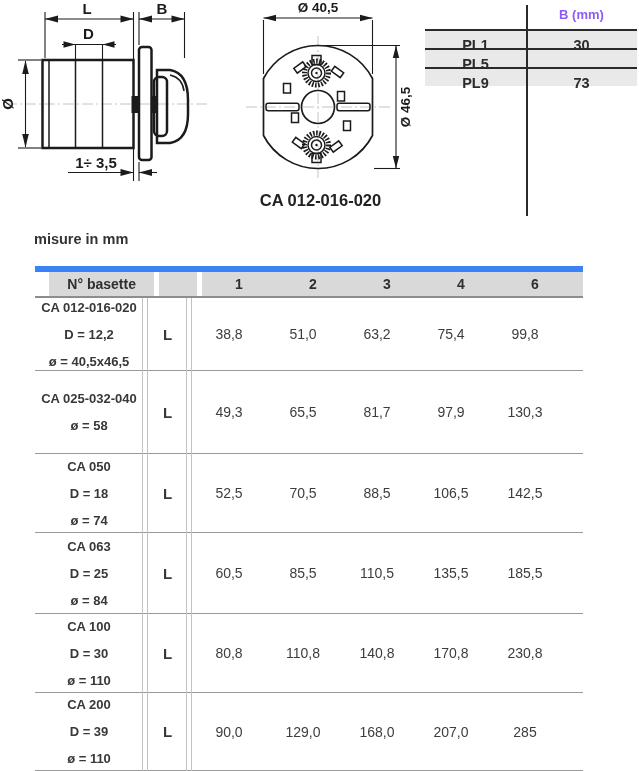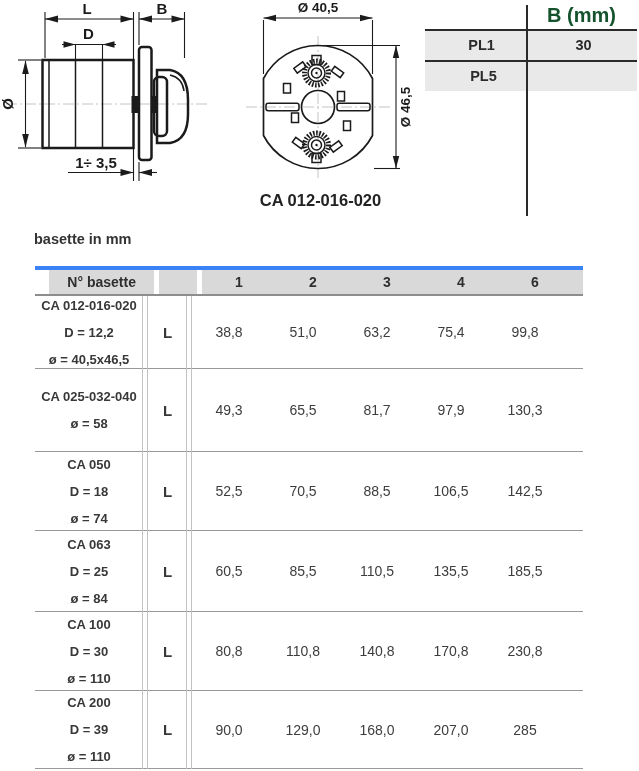--- a/index.html
+++ b/index.html
@@ -17,33 +17,33 @@
   .dim{stroke:#1b1b1b;stroke-width:1.1;fill:none;}
   .arr{fill:#1b1b1b;stroke:none;}
   .cl{stroke:#c4c4c4;stroke-width:1;stroke-dasharray:11 3 2 3;fill:none;}
   .knurl{stroke:#1b1b1b;stroke-width:5;stroke-dasharray:1.6 1.5;fill:none;}
   .front-caption{left:238px;top:191px;width:165px;text-align:center;font-weight:bold;font-size:16.5px;color:#222;}
 
   
   .b-table{left:425px;top:2px;width:212px;height:214px;}
   .b-head{height:27px;display:flex;}
   .b-head .bh-left{width:101px;}
-  .b-head .bh-right{width:111px;text-align:center;font-weight:bold;font-size:20px;line-height:26px;color:#14532d;}
-  .b-row{height:31px;background:#e9e9e9;border-top:2px solid #2a2a2a;display:flex;box-sizing:border-box;padding-left:8px;}
+  .b-head .bh-right{width:111px;text-align:center;font-weight:bold;font-size:13px;line-height:26px;color:#8b5cf6;}
+  .b-row{height:19px;background:#e9e9e9;border-top:2px solid #2a2a2a;display:flex;box-sizing:border-box;}
   .b-row div{line-height:28px;font-size:14.5px;color:#2b2b2b;text-align:center;}
   .b-row .bl{width:101px;font-weight:bold;}
   .b-row .bv{width:111px;font-weight:bold;}
   .b-divider{left:101px;top:3px;width:2px;height:211px;background:#2a2a2a;}
 
   
   .note{left:34px;top:231px;font-weight:bold;font-size:14.5px;color:#333;}
 
   
   .main-table{left:35px;top:266px;width:548px;height:497px;}
-  .mt-header{height:24px;display:flex;border-top:4px solid #3b82f6;border-bottom:2px solid #8d8d8d;box-sizing:content-box;padding-left:14px;}
+  .mt-header{height:24px;display:flex;border-top:6px solid #3b82f6;border-bottom:2px solid #8d8d8d;box-sizing:content-box;padding-left:14px;}
   .seg{background:#d9d9d9;height:24px;}
   .seg-name{width:108px;text-align:center;font-weight:bold;font-size:14px;line-height:24px;color:#2f2f2f;}
   .gapcol{width:5px;background:#fff;height:24px;}
   .seg-l{width:39px;}
   .seg-nums{width:391px;display:flex;}
   .seg-nums span{display:block;width:74px;text-align:center;font-weight:bold;font-size:14px;line-height:24px;color:#2f2f2f;}
   .mt-body{position:relative;}
   .mt-row{display:flex;border-bottom:1px solid #999;box-sizing:border-box;align-items:center;}
   .cell-name{width:108px;text-align:center;color:#383838;}
   .cell-name .model{font-weight:bold;font-size:13px;line-height:19px;}
@@ -172,24 +172,28 @@
       <div class="bh-left"></div>
       <div class="bh-right">B (mm)</div>
     </div>
     <div class="b-row">
       <div class="bl">PL1</div>
       <div class="bv">30</div>
     </div>
     <div class="b-row">
       <div class="bl">PL5</div>
     </div>
+    <div class="b-row">
+      <div class="bl">PL9</div>
+      <div class="bv">73</div>
+    </div>
     <div class="abs b-divider"></div>
   </div>
 
-  <div class="abs note">basette in mm</div>
+  <div class="abs note">misure in mm</div>
 
   <div class="abs main-table">
     <div class="mt-header">
       <div class="seg seg-name">N° basette</div>
       <div class="gapcol"></div>
       <div class="seg seg-l"></div>
       <div class="gapcol"></div>
       <div class="seg seg-nums">
         <span>1</span>
         <span>2</span>

